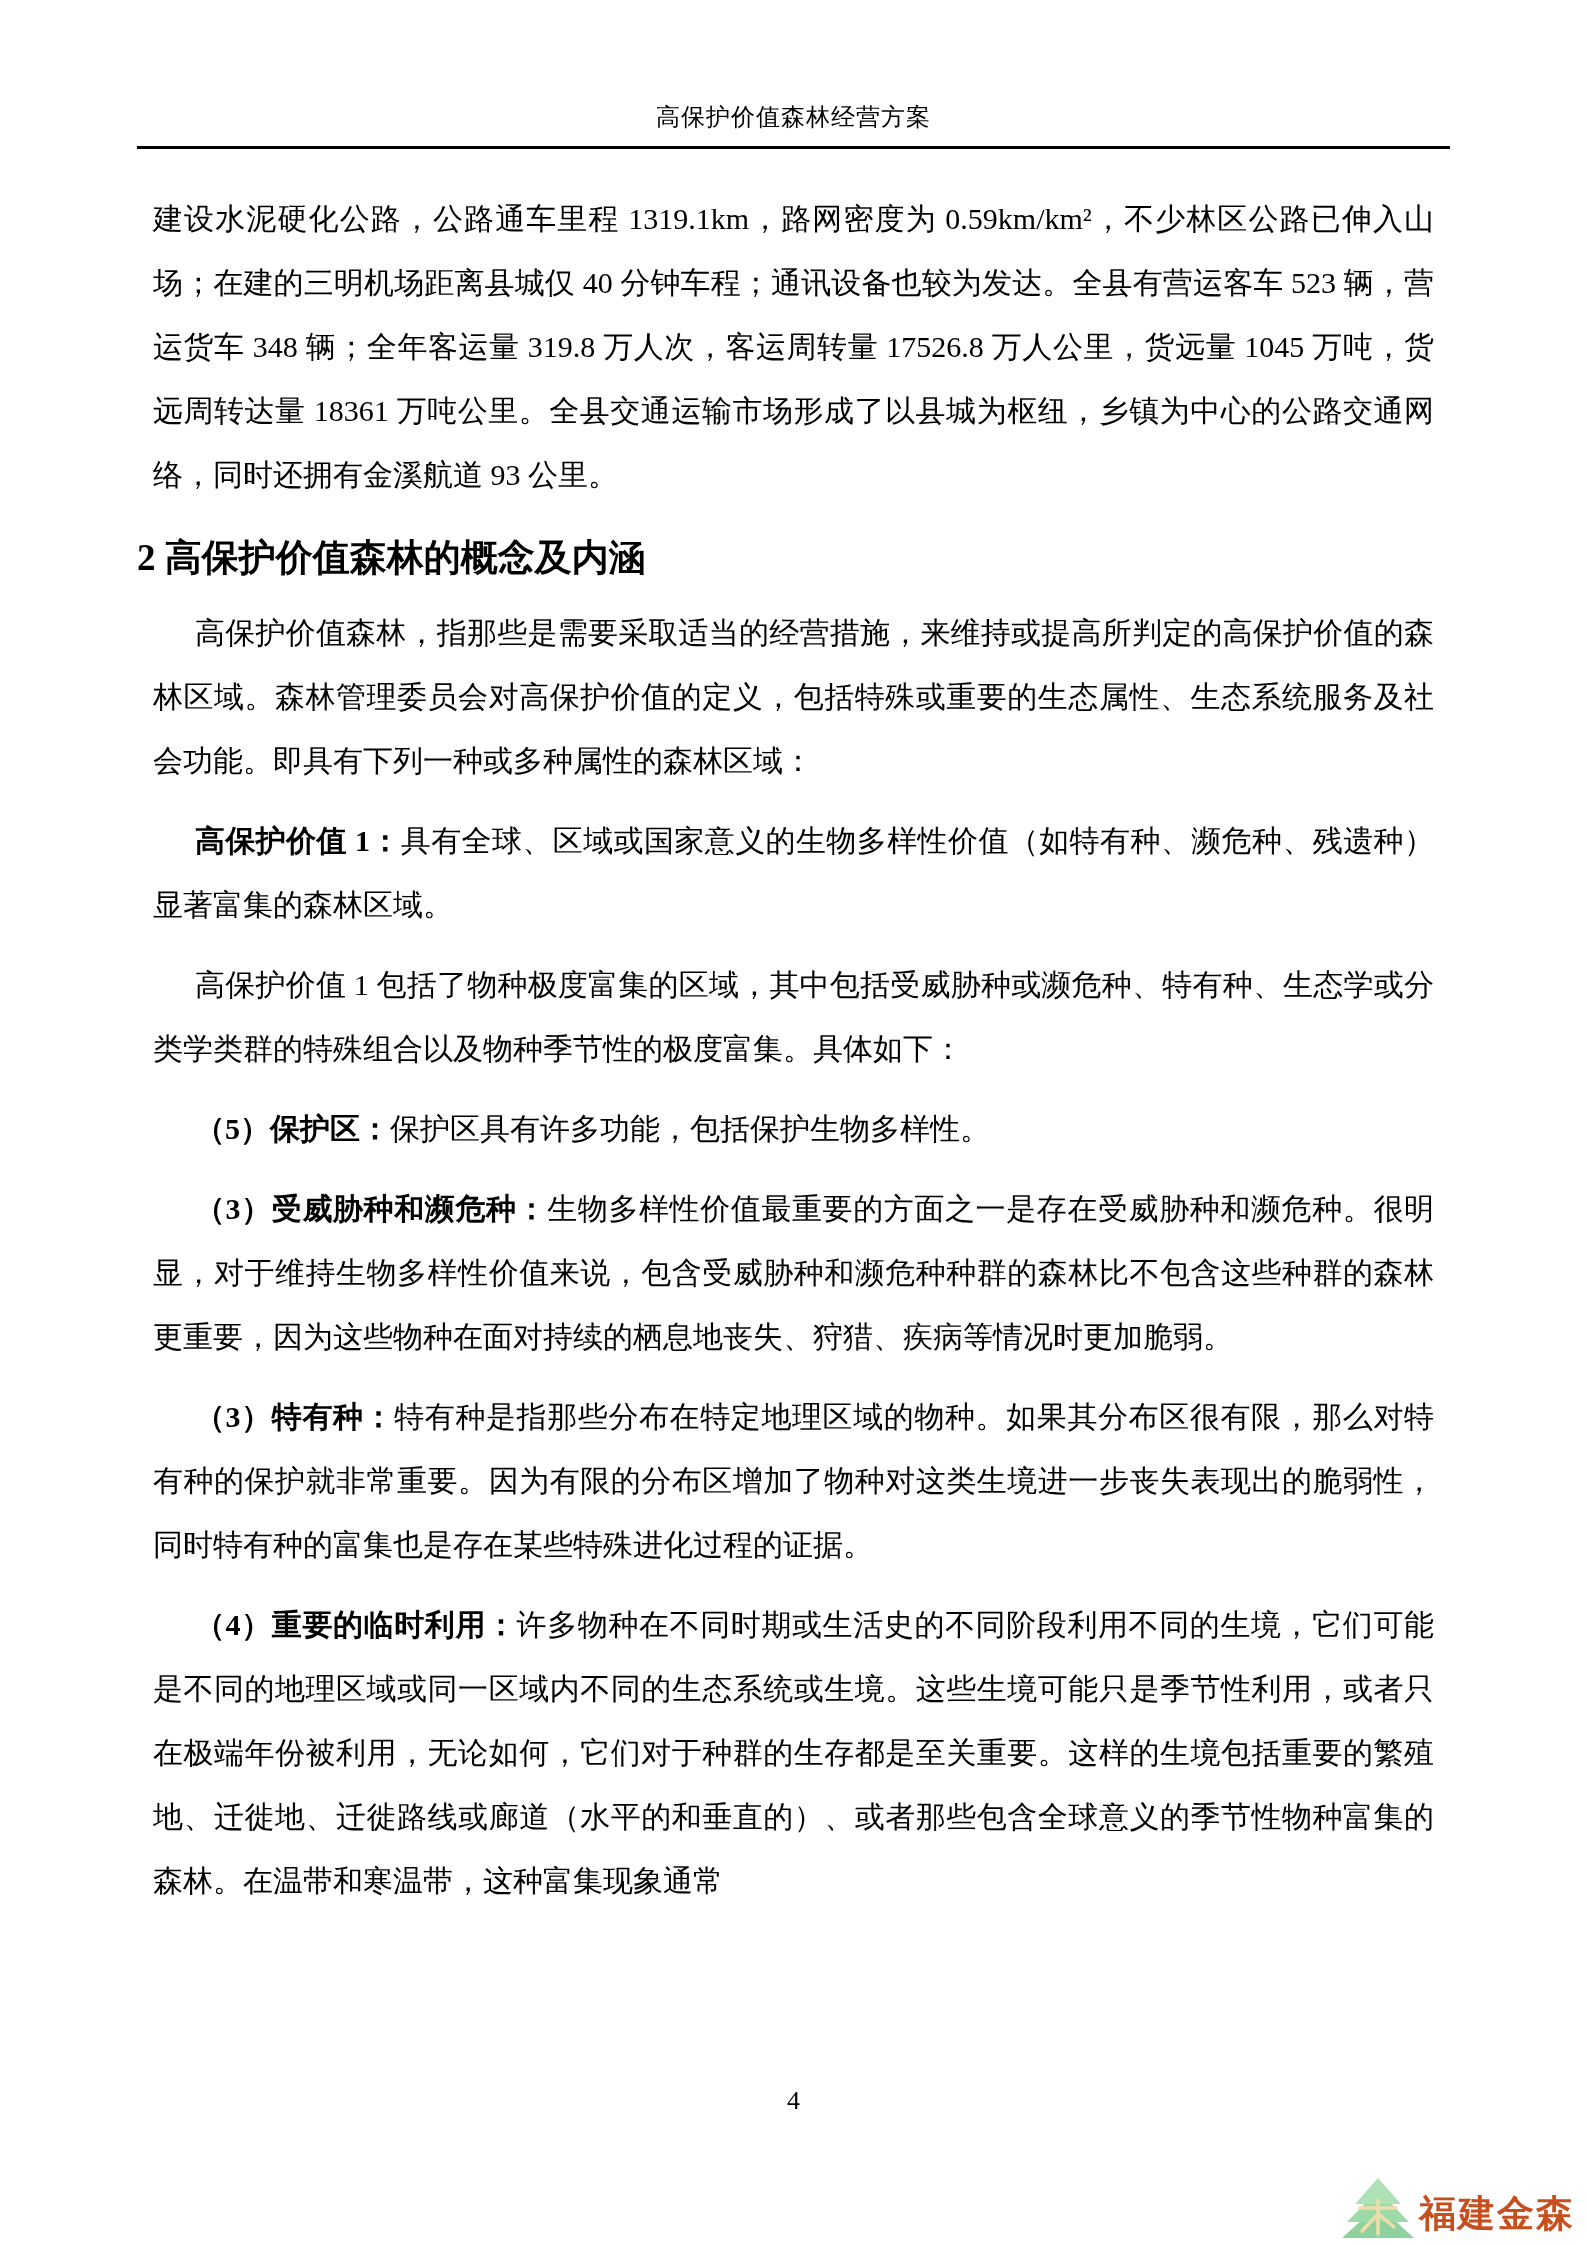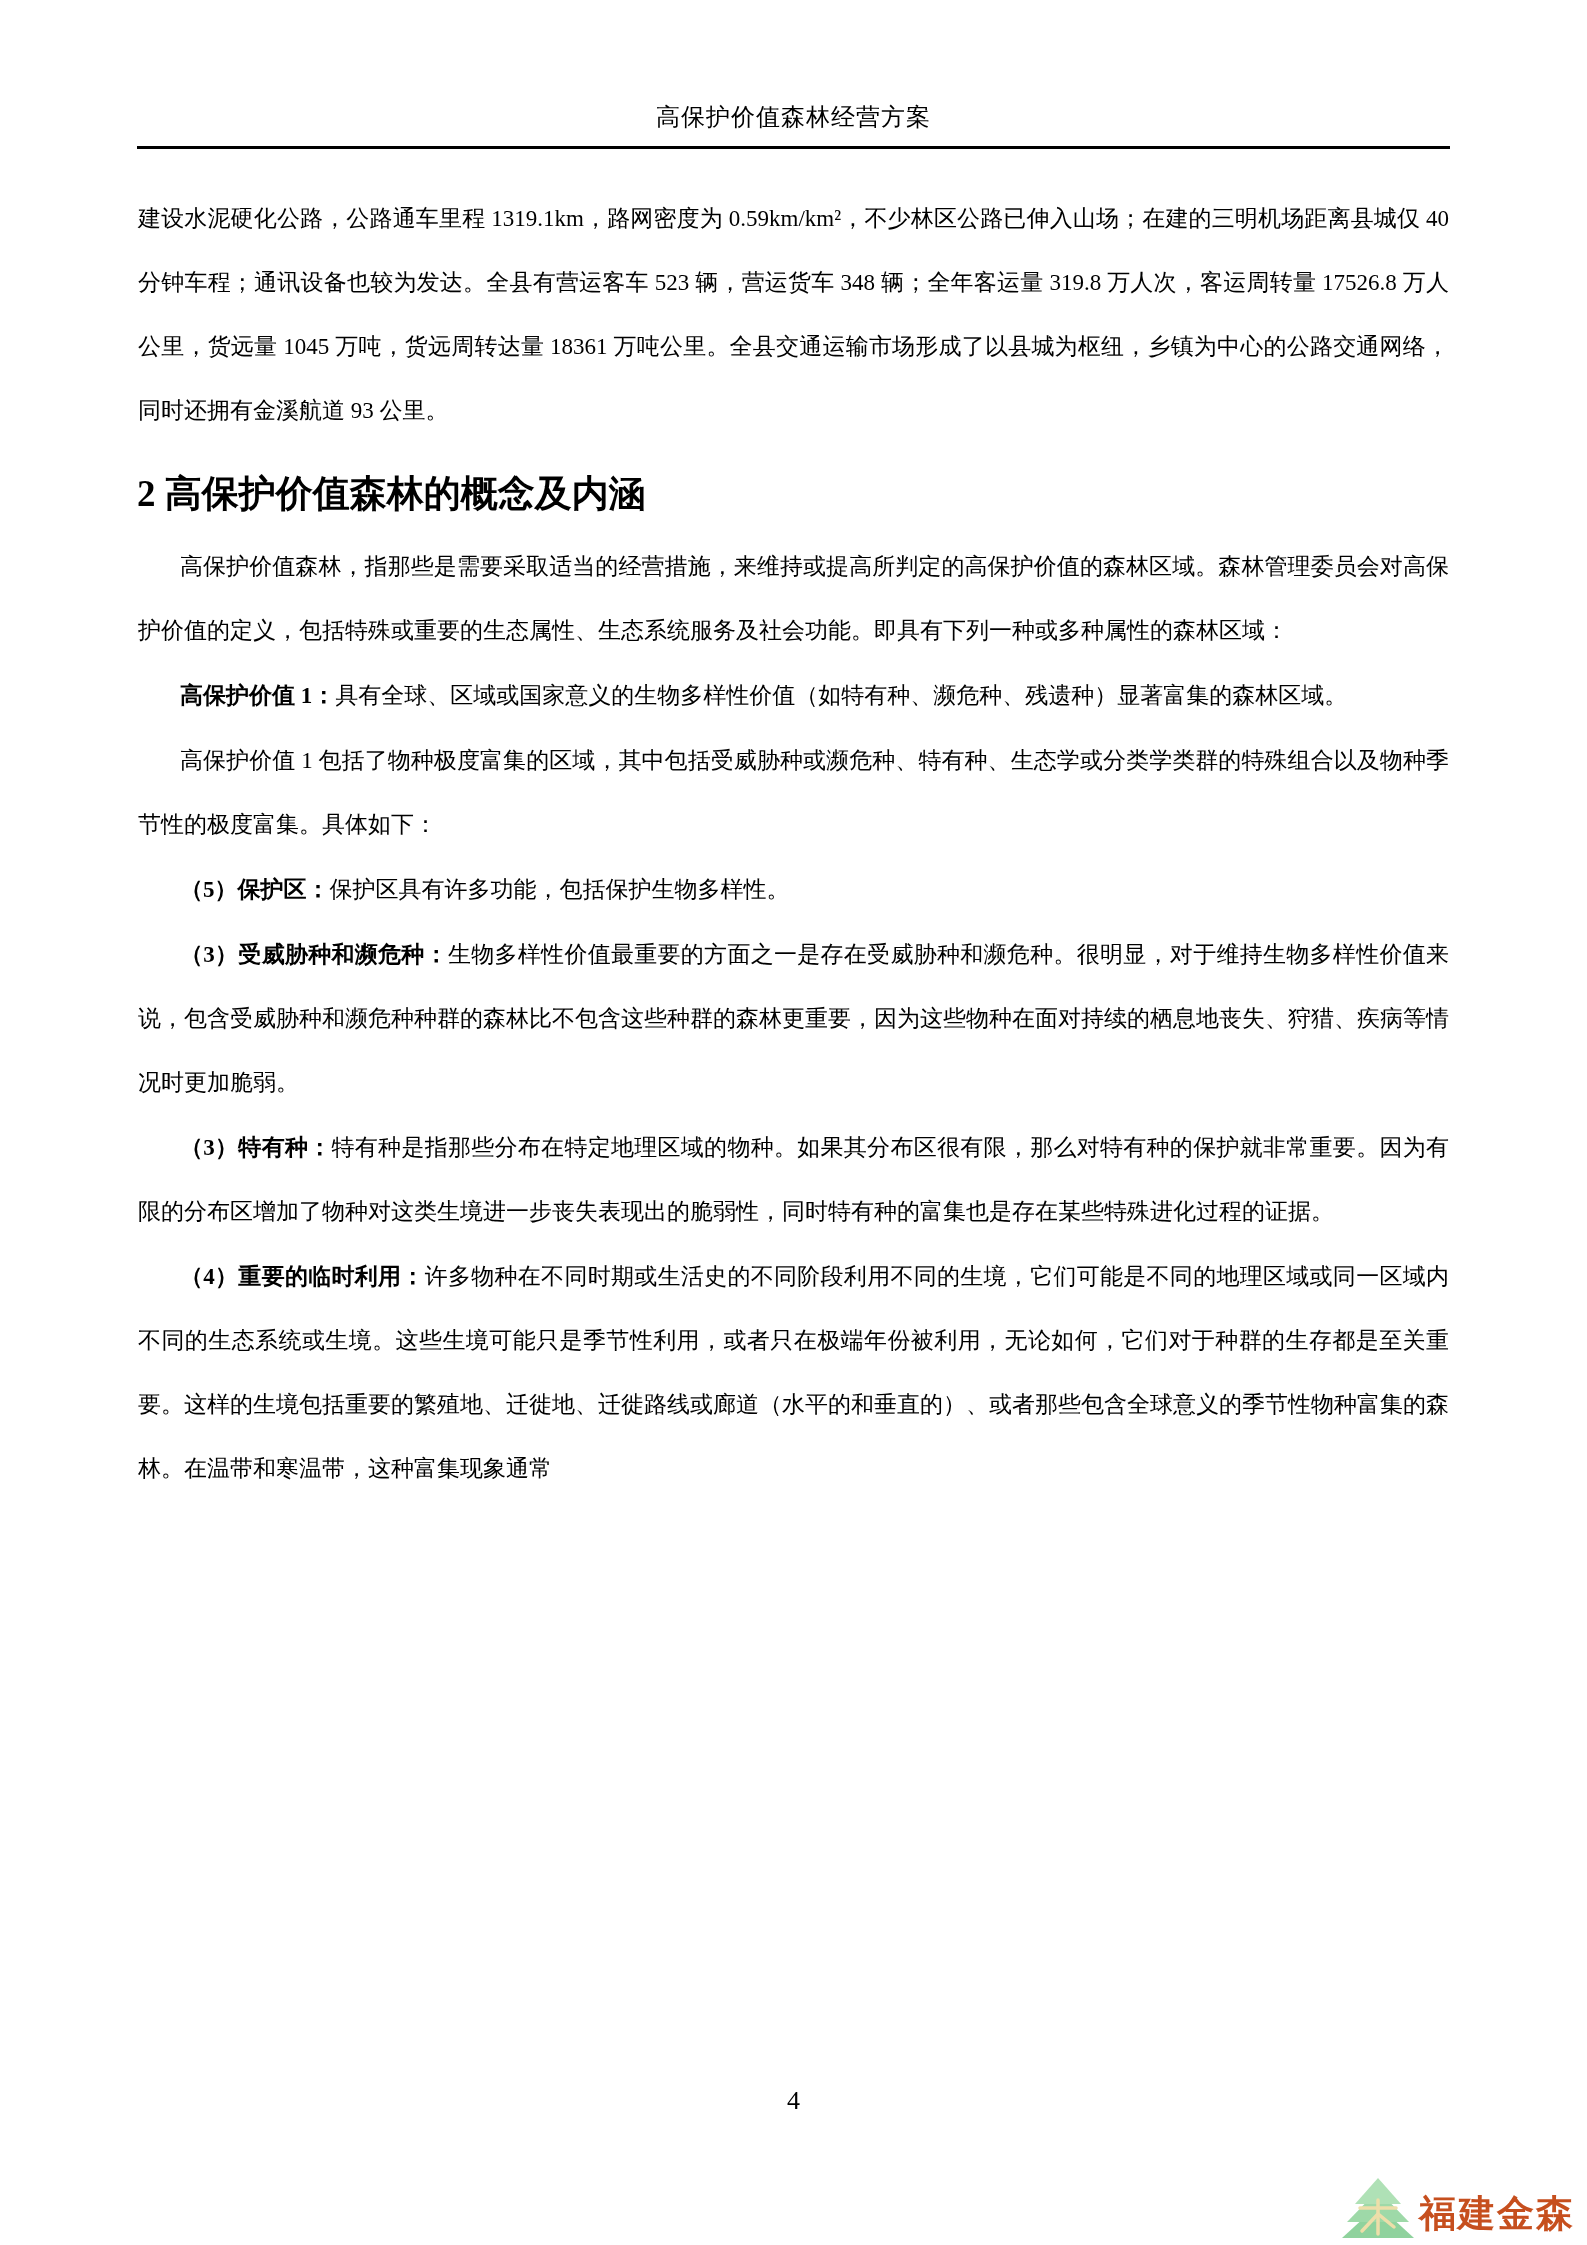--- a/index.html
+++ b/index.html
@@ -23,23 +23,23 @@
   }
   .doc-header-rule {
     margin: 14px 137px 0 137px;
     border-bottom: 3px solid #000000;
     height: 0;
   }
 
   
   .doc-body { margin: 38px 137px 0 137px; }
   .para {
-    font-size: 23px;
+    font-size: 30px;
     line-height: 64px;
-    margin: 1px;
+    margin: 16px;
     text-align: justify;
     text-justify: inter-ideograph;
   }
   .para.indent { text-indent: 42px; }
   .lead { font-weight: bold; }
   .section-heading {
     font-size: 37px;
     font-weight: bold;
     line-height: 54px;
     margin: 24px 0 14px 0;

